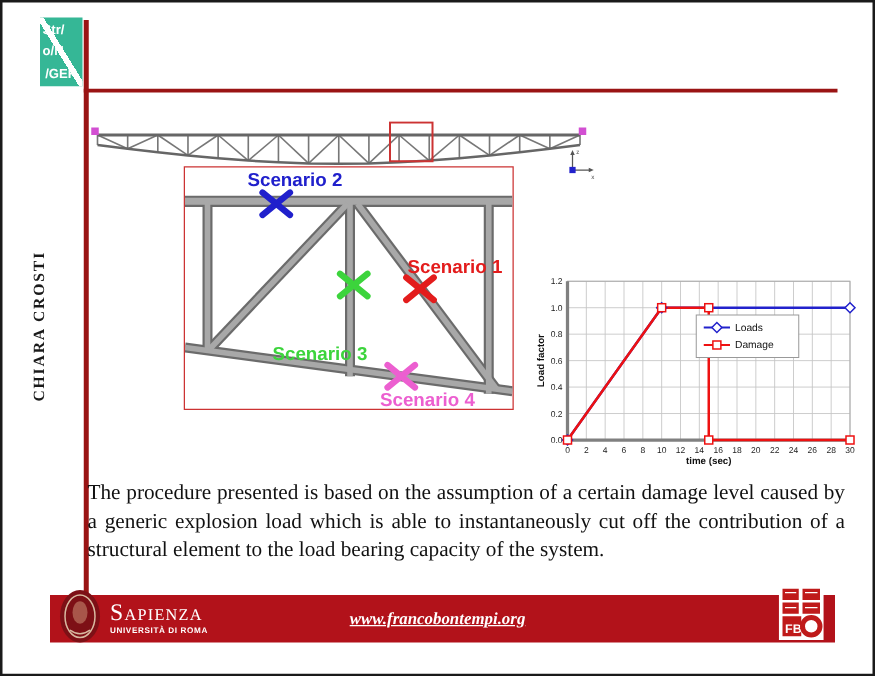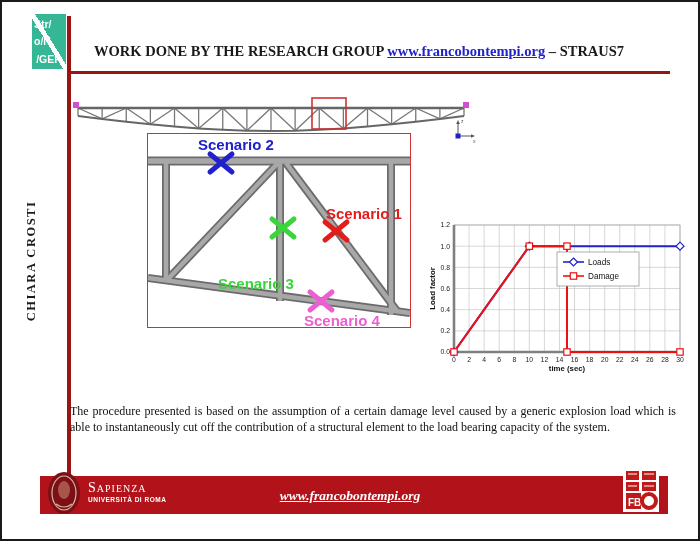--- a/index.html
+++ b/index.html
@@ -31,50 +31,45 @@
   #lbl-s2{left:50px;top:2px;}
   #lbl-s1{left:178px;top:71px;}
   #lbl-s3{left:70px;top:93px;margin-top:48px;}
   #lbl-s4{left:156px;top:178px;}
 
   
   #chart{position:absolute;left:426px;top:210px;width:268px;height:162px;}
   #chart svg{font-family:"Liberation Sans",sans-serif;}
 
   
-  #bodytext{position:absolute;left:68px;top:401px;width:606px;font-size:12px;line-height:1.35;color:#111;}
+  #bodytext{position:absolute;left:68px;top:381px;width:606px;font-size:17px;line-height:1.35;color:#111;}
   #bodytext p{margin:0;text-align:justify;}
 
   
   #footer{position:absolute;left:38px;top:474px;width:628px;height:38px;background:#b2121a;}
   #sap-emblem{position:absolute;left:44px;top:468px;width:36px;height:46px;}
   #sap-text{position:absolute;left:86px;top:479px;color:#fff;}
-  #sap-name{font-family:"Liberation Serif",serif;font-variant:small-caps;font-size:14px;letter-spacing:1px;line-height:1;}
+  #sap-name{font-family:"Liberation Serif",serif;font-variant:small-caps;font-size:19px;letter-spacing:1px;line-height:1;}
   #sap-sub{font-family:"Liberation Sans",sans-serif;font-size:6.5px;font-weight:bold;letter-spacing:0.5px;margin-top:1px;}
   #footer-link{position:absolute;left:0;right:0;top:484px;text-align:center;}
   #footer-link a{color:#fff;font-style:italic;font-weight:bold;font-size:13.5px;text-decoration:underline;cursor:pointer;}
   #stamp{position:absolute;left:621px;top:466px;width:36px;height:44px;}
 </style>
 </head>
 <body>
 
 <div id="slide">
 
   <div id="logo">
     <span class="l1">Str/</span>
     <span class="l2">o/N</span>
     <span class="l3">/GER</span>
   </div>
   <div id="vline"></div>
   <div id="hrule"></div>
-  <div id="title">
-    <span>WORK DONE BY THE RESEARCH GROUP</span>
-    <a>www.francobontempi.org</a>
-    <span>– STRAUS7</span>
-  </div>
 
   <div id="author">CHIARA CROSTI</div>
 
 
   <svg id="bridge" viewBox="0 0 406 46">
       <line x1="10" y1="11" x2="10" y2="19" stroke="#777" stroke-width="1.3"></line>
       <line x1="34.125" y1="11" x2="34.125" y2="21.926354830241923" stroke="#777" stroke-width="1.3"></line>
       <line x1="58.25" y1="11" x2="58.25" y2="24.740251485476346" stroke="#777" stroke-width="1.3"></line>
       <line x1="82.375" y1="11" x2="82.375" y2="27.333553495294034" stroke="#777" stroke-width="1.3"></line>
       <line x1="106.5" y1="11" x2="106.5" y2="29.606601717798213" stroke="#777" stroke-width="1.3"></line>

